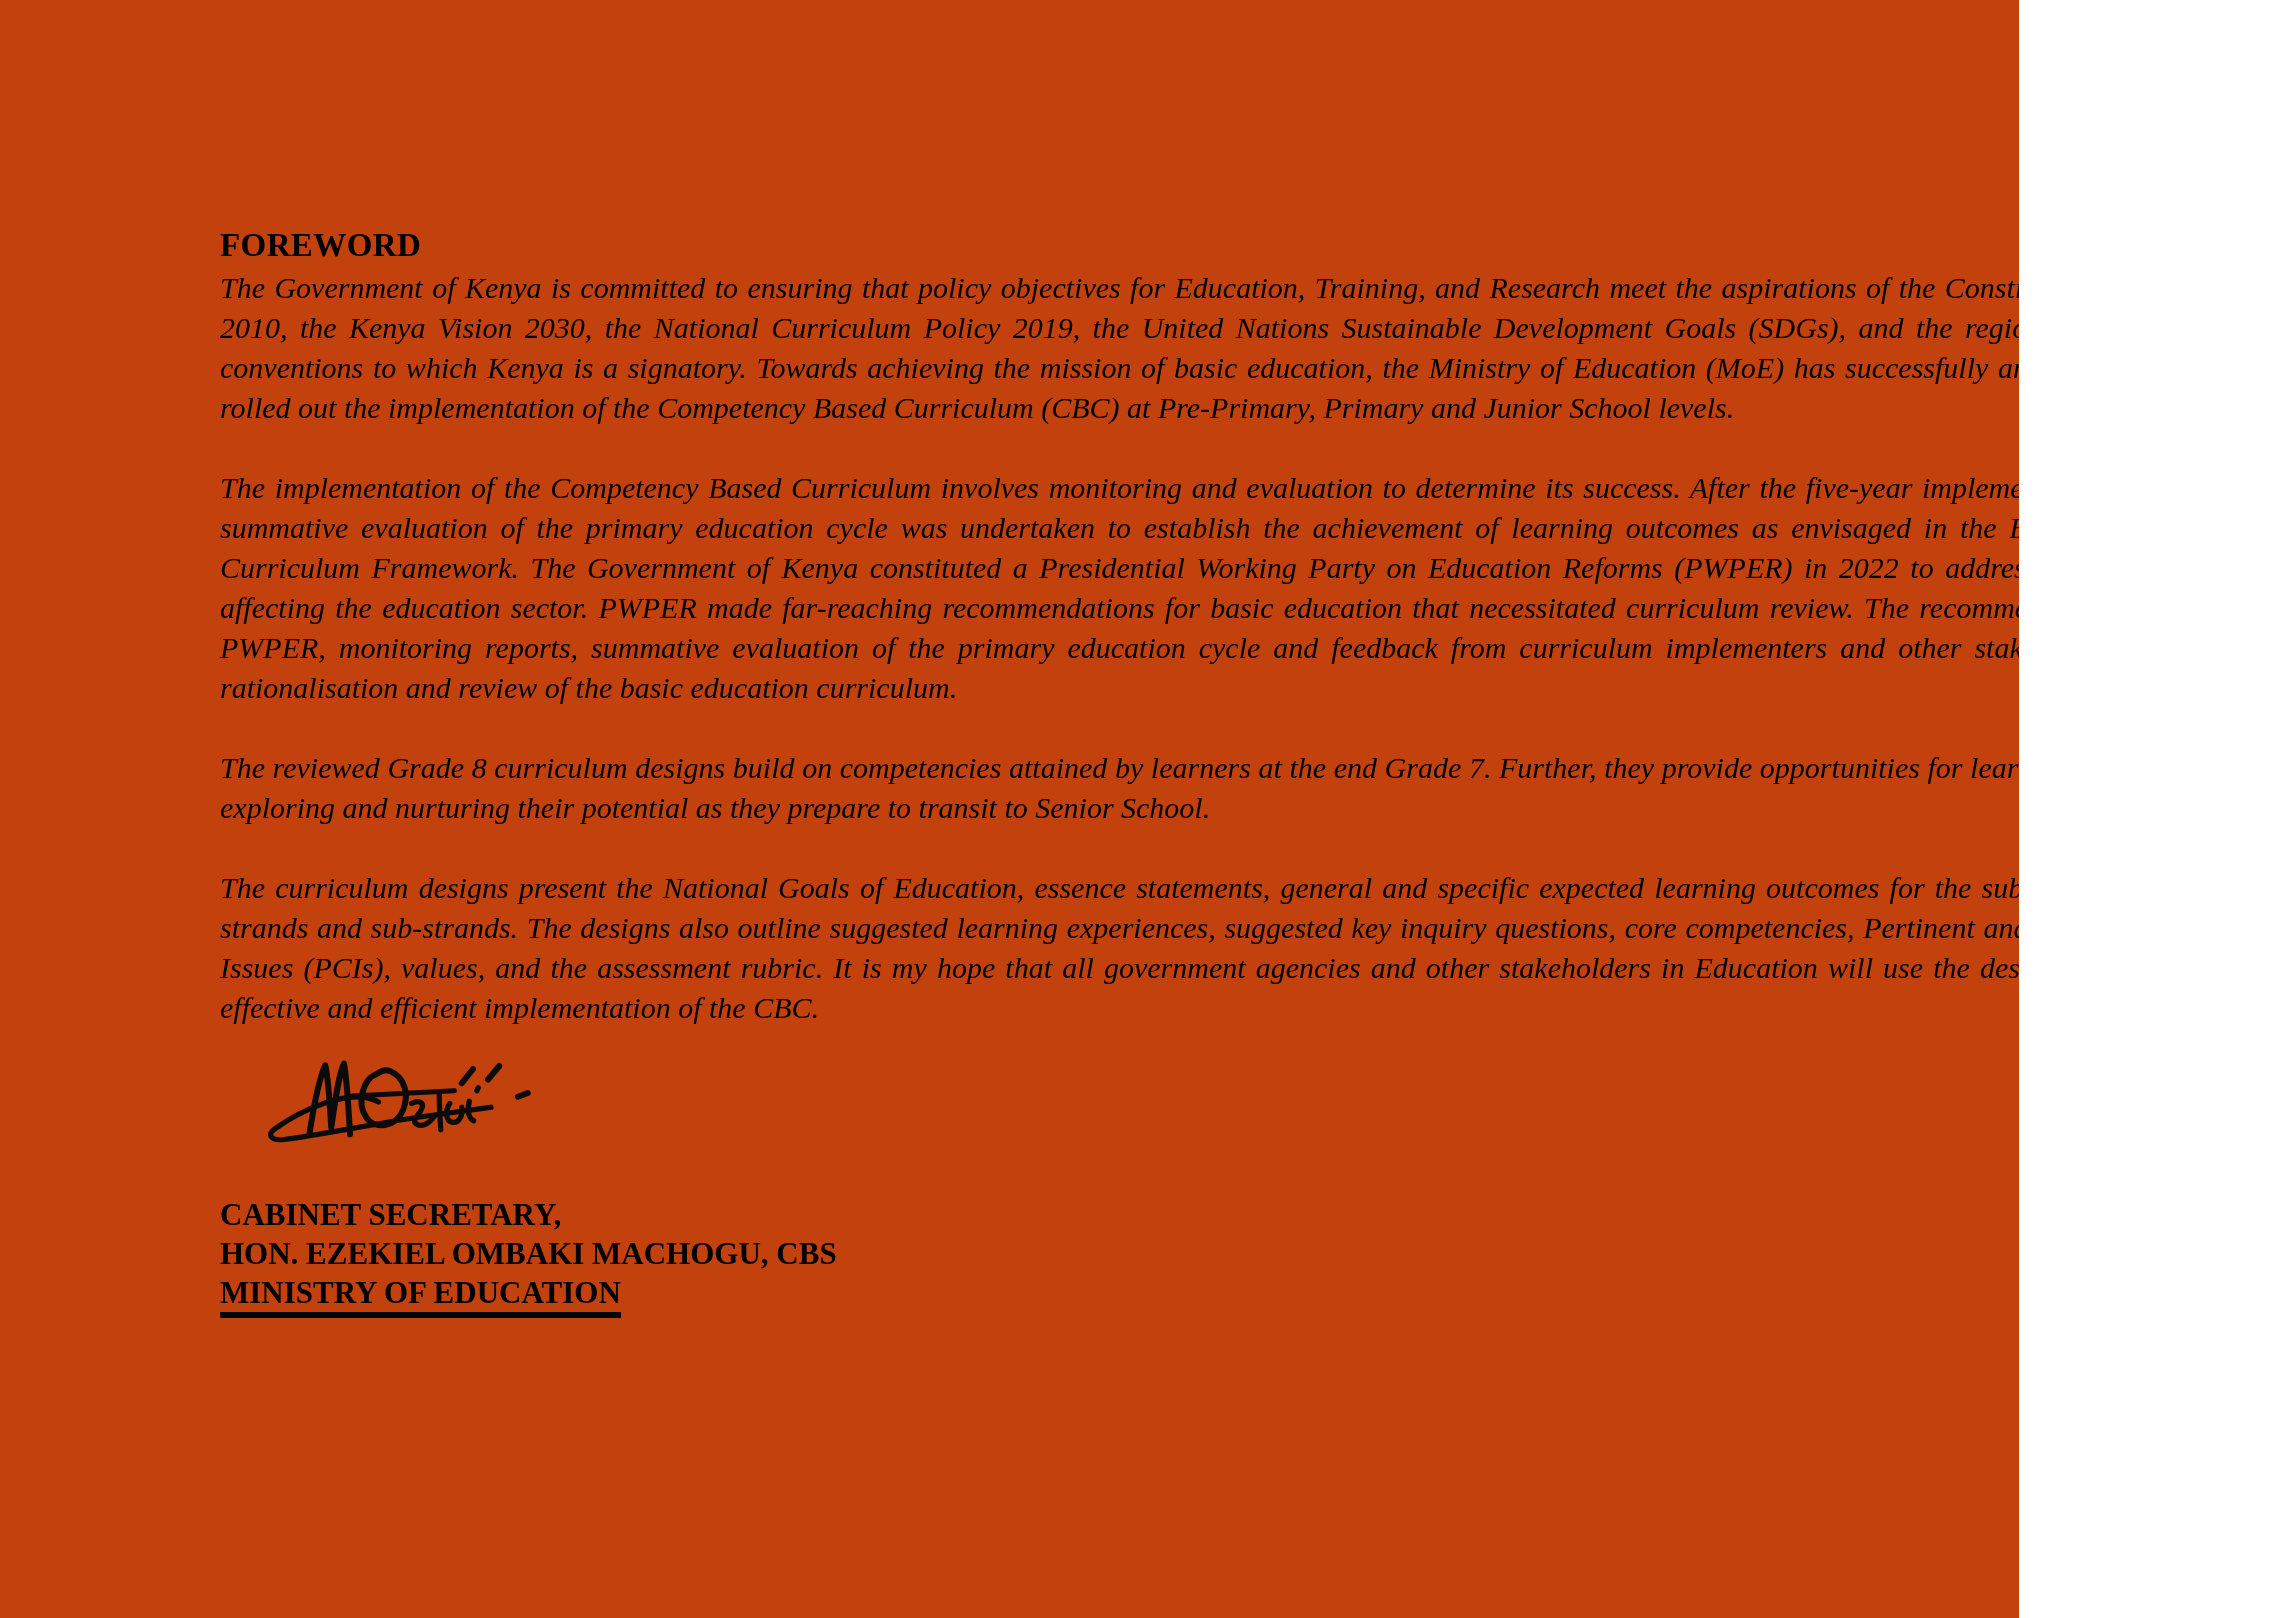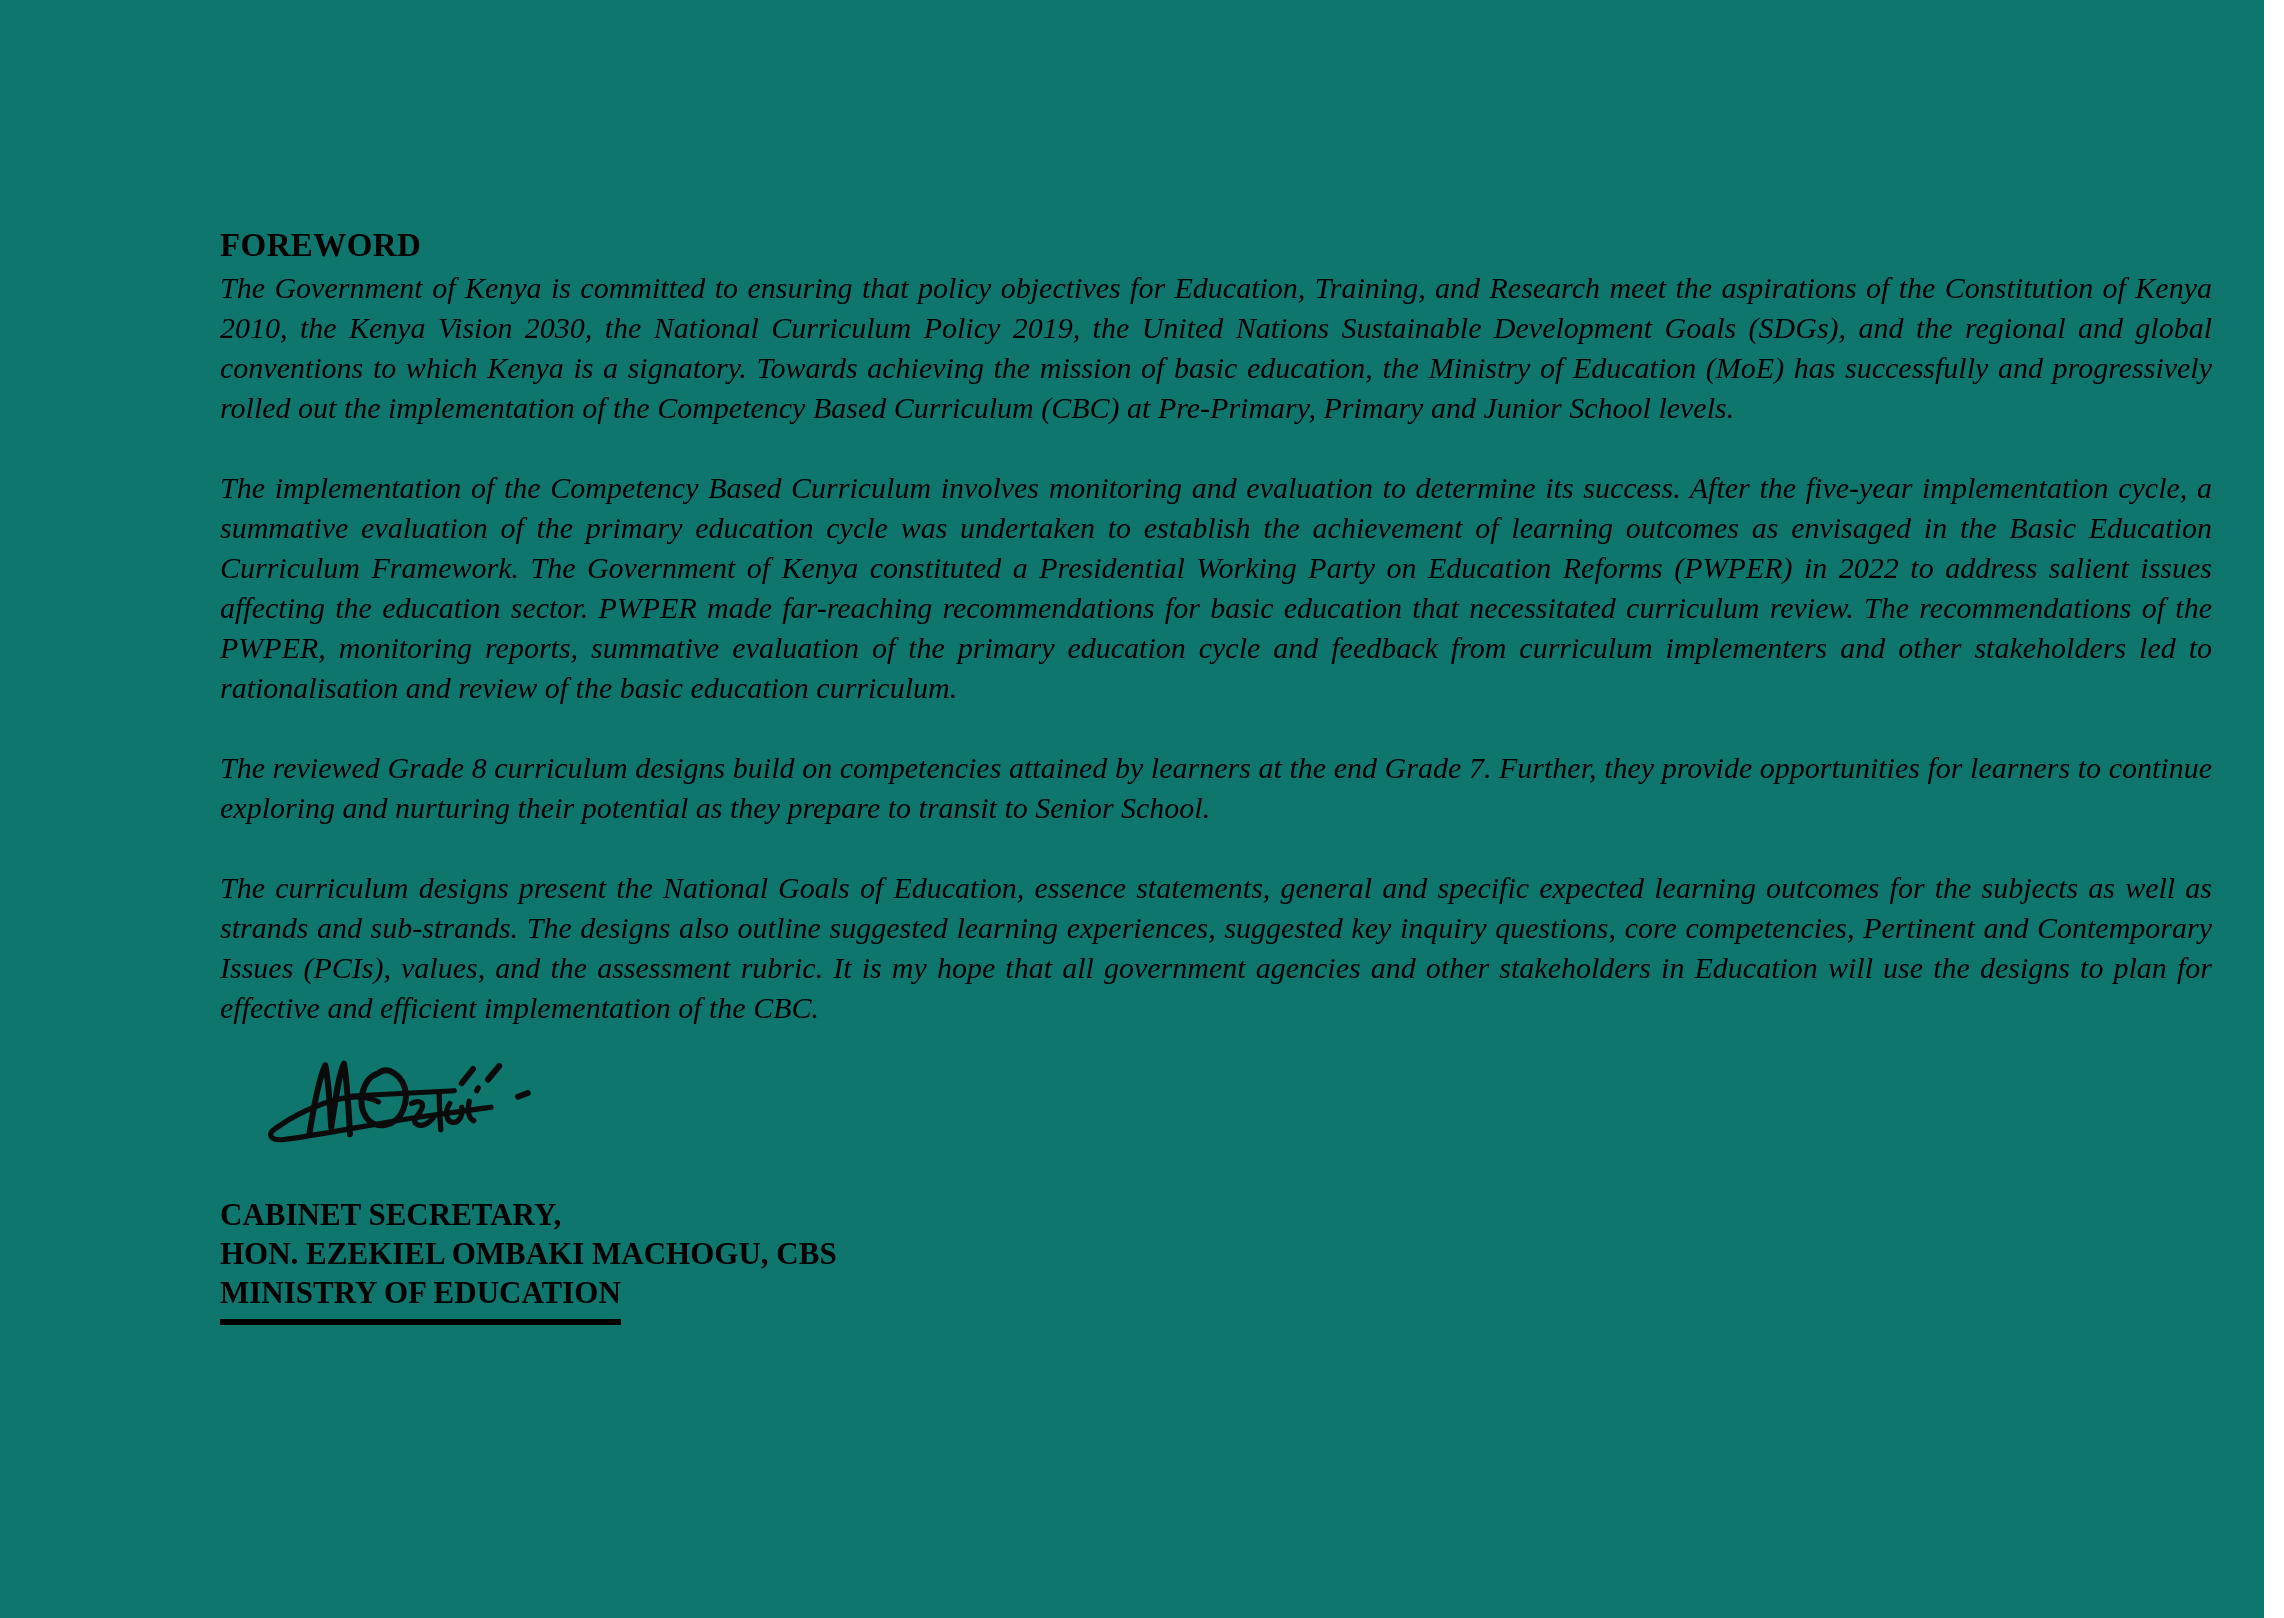--- a/index.html
+++ b/index.html
@@ -10,23 +10,23 @@
   body {
     width: 2284px;
     height: 1618px;
     position: relative;
     font-family: "Liberation Serif", serif;
     color: #000000;
     -webkit-font-smoothing: antialiased;
   }
   .page {
     position: relative;
-    width: 2264px;
+    width: 2019px;
     height: 1618px;
-    background: #0f766e;
+    background: #c2410c;
     overflow: hidden;
   }
   .content {
     position: absolute;
     left: 220px;
     top: 224px;
     width: 1992px;
   }
   .heading {
     font-size: 33px;
@@ -61,21 +61,21 @@
     font-weight: bold;
     font-size: 31px;
     line-height: 39px;
   }
   .signatory-line {
     display: block;
   }
   .signatory-org {
     display: inline-block;
     border-bottom: 6px solid #000000;
-    padding-bottom: 10px;
+    padding-bottom: 3px;
     line-height: 33px;
     margin-top: 3px;
   }
   .footer-pagenum {
     position: absolute;
     left: 220px;
     width: 1992px;
     top: 1462px;
     text-align: center;
     font-family: "Liberation Sans", sans-serif;

